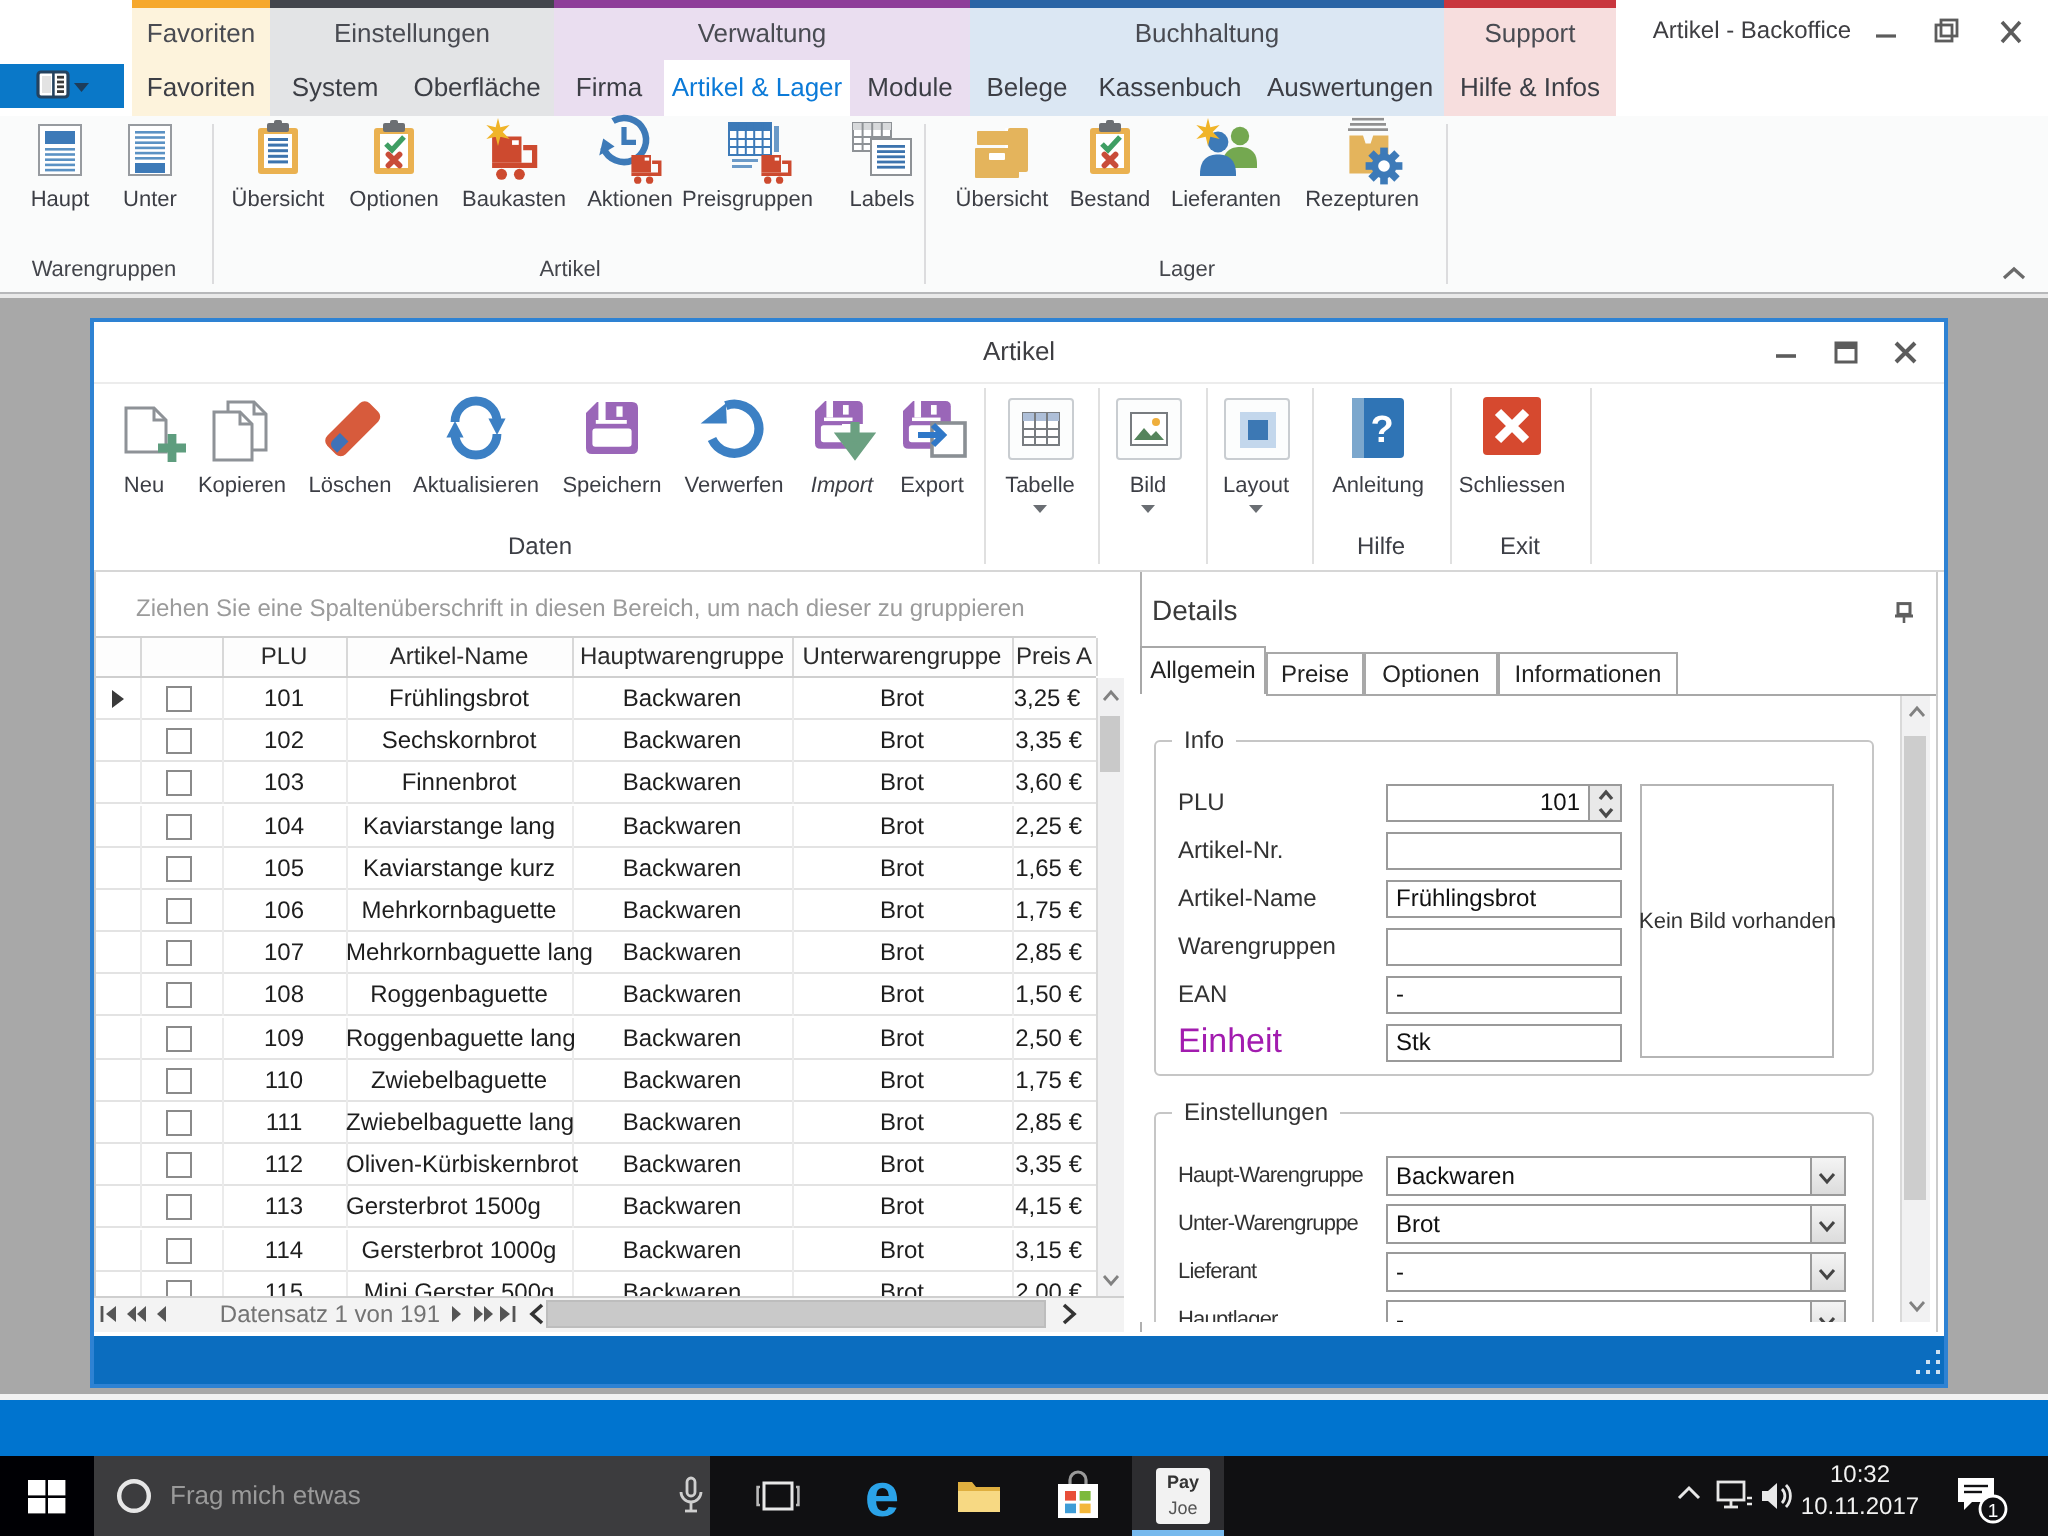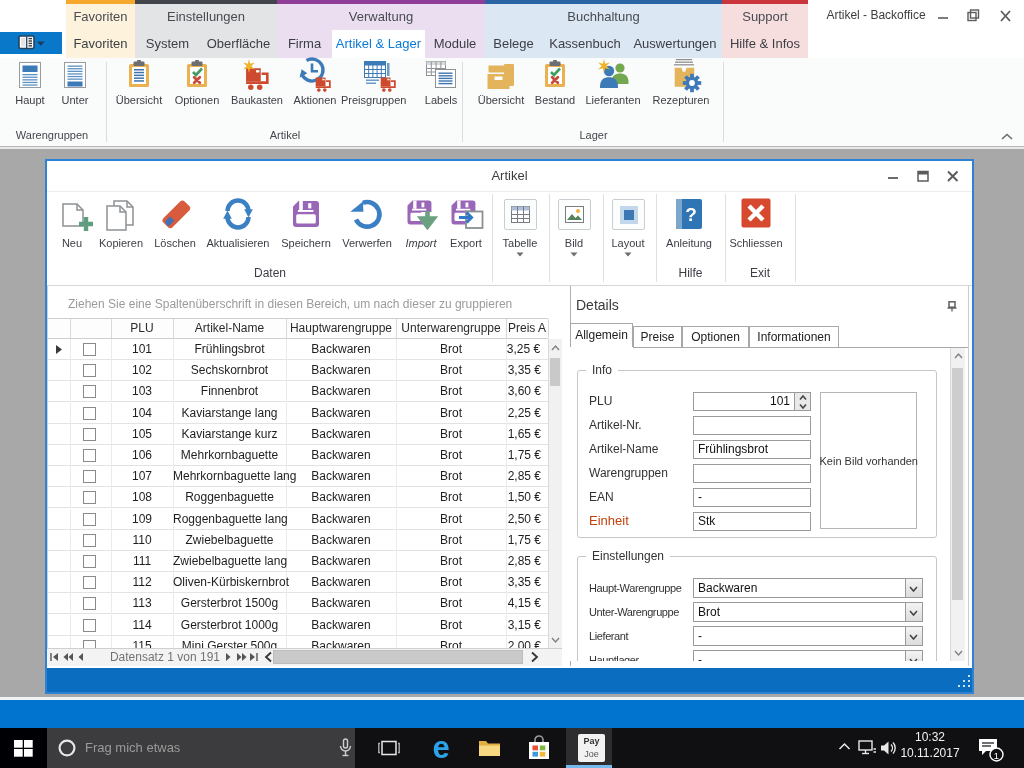--- a/index.html
+++ b/index.html
@@ -515,21 +515,21 @@
     <div style="position:absolute;left:459px;top:233px;width:35px;height:21px;font-size:12px;color:#1e1e1e;text-align:right;line-height:21px;font-weight:normal;white-space:nowrap;">3,35 €</div>
     <div style="position:absolute;left:0;top:274.2px;width:501px;height:1px;background:#e3e3e3;"></div>
     <div style="position:absolute;left:23px;top:254px;width:1px;height:21px;background:#ebebeb;"></div>
     <div style="position:absolute;left:64px;top:254px;width:1px;height:21px;background:#ebebeb;"></div>
     <div style="position:absolute;left:126px;top:254px;width:1px;height:21px;background:#ebebeb;"></div>
     <div style="position:absolute;left:239px;top:254px;width:1px;height:21px;background:#ebebeb;"></div>
     <div style="position:absolute;left:349px;top:254px;width:1px;height:21px;background:#ebebeb;"></div>
     <div style="position:absolute;left:459px;top:254px;width:1px;height:21px;background:#ebebeb;"></div>
     <div style="position:absolute;left:36px;top:258px;width:13px;height:13px;border:1px solid #8a8a8a;background:#fff;"></div>
     <div style="position:absolute;left:64px;top:254px;width:62px;height:21px;font-size:12px;color:#1e1e1e;text-align:center;line-height:21px;font-weight:normal;white-space:nowrap;">113</div>
-    <div style="position:absolute;left:126px;top:254px;width:113px;height:21px;font-size:12px;color:#1e1e1e;text-align:center;line-height:21px;font-weight:normal;white-space:nowrap;">Gersterbrot 1500g</div>
+    <div style="position:absolute;left:126px;top:254px;width:113px;height:21px;font-size:12px;color:#1e1e1e;text-align:left;line-height:21px;font-weight:normal;white-space:nowrap;">Gersterbrot 1500g</div>
     <div style="position:absolute;left:239px;top:254px;width:110px;height:21px;font-size:12px;color:#1e1e1e;text-align:center;line-height:21px;font-weight:normal;white-space:nowrap;">Backwaren</div>
     <div style="position:absolute;left:349px;top:254px;width:110px;height:21px;font-size:12px;color:#1e1e1e;text-align:center;line-height:21px;font-weight:normal;white-space:nowrap;">Brot</div>
     <div style="position:absolute;left:459px;top:254px;width:35px;height:21px;font-size:12px;color:#1e1e1e;text-align:right;line-height:21px;font-weight:normal;white-space:nowrap;">4,15 €</div>
     <div style="position:absolute;left:0;top:296.2px;width:501px;height:1px;background:#e3e3e3;"></div>
     <div style="position:absolute;left:23px;top:276px;width:1px;height:21px;background:#ebebeb;"></div>
     <div style="position:absolute;left:64px;top:276px;width:1px;height:21px;background:#ebebeb;"></div>
     <div style="position:absolute;left:126px;top:276px;width:1px;height:21px;background:#ebebeb;"></div>
     <div style="position:absolute;left:239px;top:276px;width:1px;height:21px;background:#ebebeb;"></div>
     <div style="position:absolute;left:349px;top:276px;width:1px;height:21px;background:#ebebeb;"></div>
     <div style="position:absolute;left:459px;top:276px;width:1px;height:21px;background:#ebebeb;"></div>
@@ -626,21 +626,21 @@
       <path d="M1 9.5 L4 13 L7 9.5" fill="none" stroke="#4a4a4a" stroke-width="1.7"></path>
     </svg>
     <div style="position:absolute;left:19px;top:68px;width:100px;height:18px;font-size:12px;color:#333;line-height:18px;white-space:nowrap;">Artikel-Nr.</div>
     <div style="position:absolute;left:123px;top:68px;width:118px;height:19px;border:1px solid #9a9a9a;background:#fff;font-size:12px;color:#111;line-height:17px;padding-left:4px;"></div>
     <div style="position:absolute;left:19px;top:92px;width:100px;height:18px;font-size:12px;color:#333;line-height:18px;white-space:nowrap;">Artikel-Name</div>
     <div style="position:absolute;left:123px;top:92px;width:118px;height:19px;border:1px solid #9a9a9a;background:#fff;font-size:12px;color:#111;line-height:17px;padding-left:4px;">Frühlingsbrot</div>
     <div style="position:absolute;left:19px;top:116px;width:100px;height:18px;font-size:12px;color:#333;line-height:18px;white-space:nowrap;">Warengruppen</div>
     <div style="position:absolute;left:123px;top:116px;width:118px;height:19px;border:1px solid #9a9a9a;background:#fff;font-size:12px;color:#111;line-height:17px;padding-left:4px;"></div>
     <div style="position:absolute;left:19px;top:140px;width:100px;height:18px;font-size:12px;color:#333;line-height:18px;white-space:nowrap;">EAN</div>
     <div style="position:absolute;left:123px;top:140px;width:118px;height:19px;border:1px solid #9a9a9a;background:#fff;font-size:12px;color:#111;line-height:17px;padding-left:4px;">-</div>
-    <div style="position:absolute;left:19px;top:164px;width:100px;height:18px;font-size:13px;color:#c2410c;line-height:18px;white-space:nowrap;">Einheit</div>
+    <div style="position:absolute;left:19px;top:164px;width:100px;height:18px;font-size:17px;color:#a21caf;line-height:18px;white-space:nowrap;">Einheit</div>
     <div style="position:absolute;left:123px;top:164px;width:118px;height:19px;border:1px solid #9a9a9a;background:#fff;font-size:12px;color:#111;line-height:17px;padding-left:4px;">Stk</div>
     <div style="position:absolute;left:250px;top:44px;width:97px;height:137px;border:1px solid #b5b5b5;"></div>
     <div style="position:absolute;left:249px;top:106px;width:99px;height:14px;font-size:11px;color:#333;text-align:right;line-height:14px;">Kein Bild vorhanden</div>
     <div style="position:absolute;left:7px;top:208px;width:360px;height:160px;border:1px solid #c6c6c6;border-radius:3px;"></div>
     <div style="position:absolute;left:16px;top:201px;width:84px;height:15px;background:#fff;font-size:12px;color:#333;text-align:center;line-height:15px;">Einstellungen</div>
     <div style="position:absolute;left:19px;top:230px;width:102px;height:20px;font-size:11px;letter-spacing:-0.4px;color:#333;line-height:20px;white-space:nowrap;">Haupt-Warengruppe</div>
     <div style="position:absolute;left:123px;top:230px;width:230px;height:20px;border:1px solid #9a9a9a;background:#fff;font-size:12px;color:#111;line-height:18px;padding-left:4px;">Backwaren</div>
     <div style="position:absolute;left:335px;top:231px;width:17px;height:18px;background:linear-gradient(#f4f4f4,#dcdcdc);border-left:1px solid #9a9a9a;"></div>
     <svg style="position:absolute;left:339px;top:238px;overflow:visible" width="9" height="6" viewBox="0 0 9 6">
       <path d="M1 1 L4.5 5 L8 1" fill="none" stroke="#444" stroke-width="1.5"></path>

